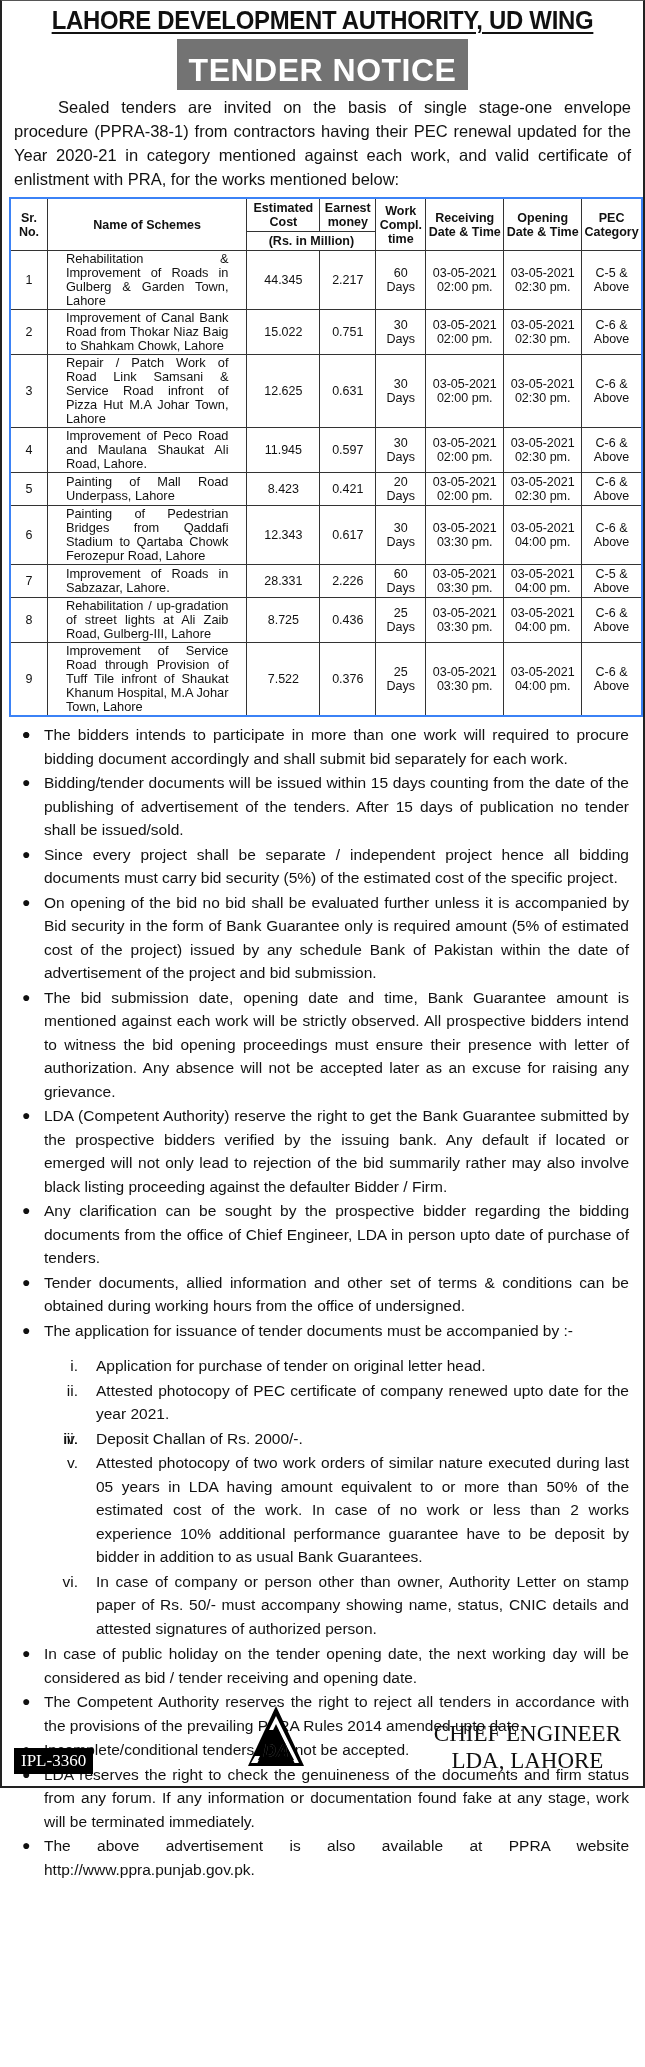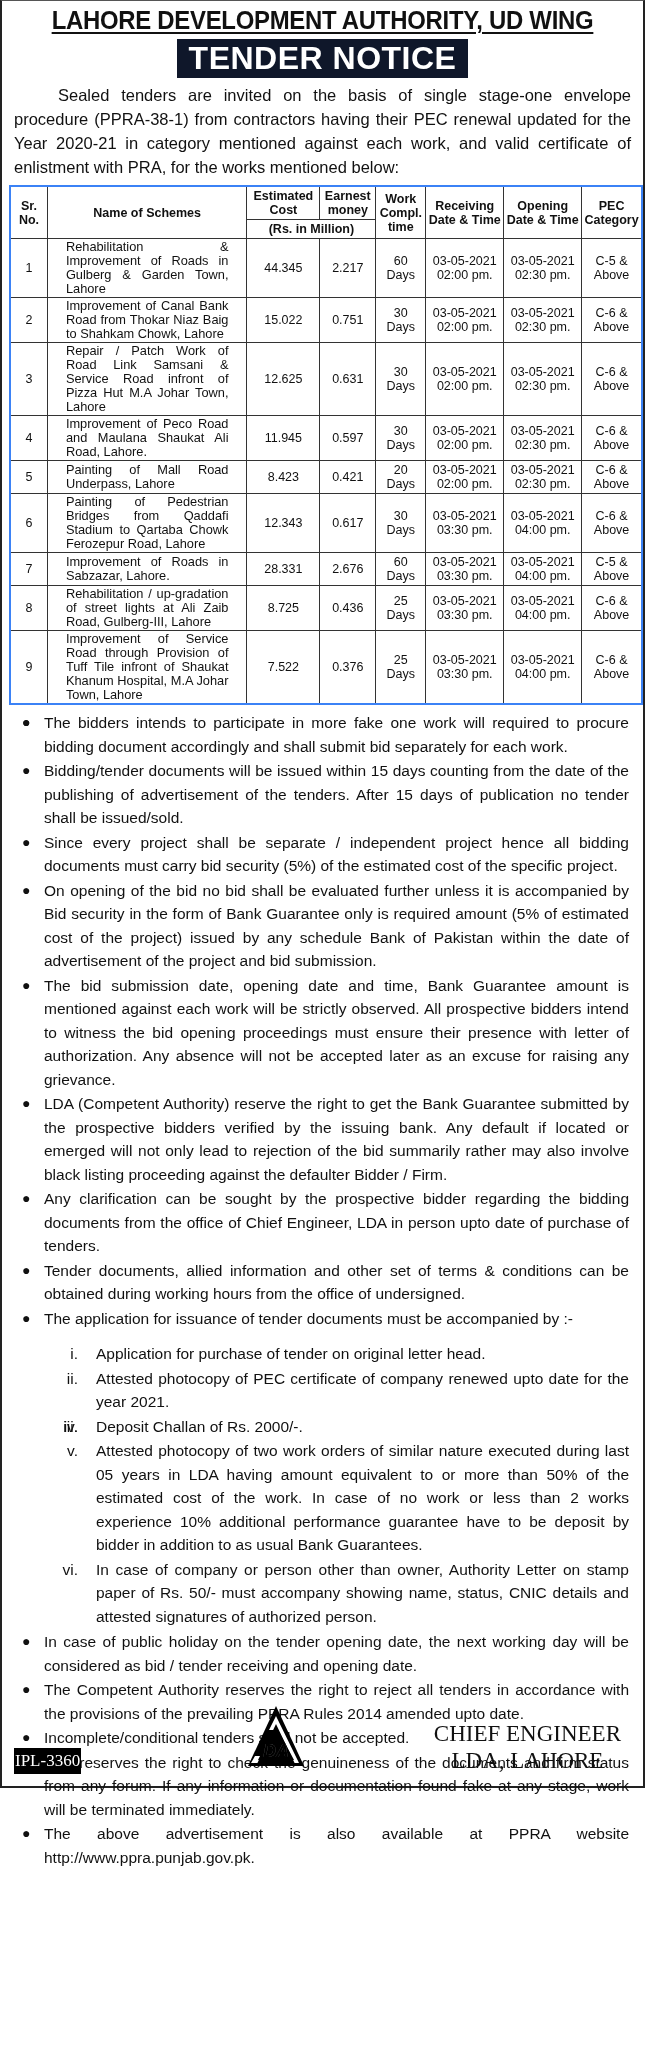--- a/index.html
+++ b/index.html
@@ -1,34 +1,34 @@
 <!DOCTYPE html>
 <html><head>
   <meta charset="utf-8">
   <style>
     * { box-sizing: border-box; margin: 0; padding: 0; }
     body { background: #fff; width: 645px; height: 2067px; overflow: hidden; font-family: "Liberation Sans", sans-serif; color: #111; }
     .page { position: relative; width: 645px; height: 1788px; border: 2px solid #222; border-top: 1px solid #555; padding: 0 8px; }
     .org-title { text-align: center; font-family: "Liberation Sans", sans-serif; font-weight: bold; font-size: 26px; letter-spacing: -0.3px; text-decoration: underline; text-decoration-thickness: 2px; text-underline-offset: 3px; margin-top: 4px; line-height: 30px; transform: scaleX(0.92); }
     .notice-wrap { text-align: center; margin-top: 4px; }
-    .notice { display: inline-block; background: #0f172a; color: #fff; font-weight: bold; font-size: 32px; padding: 1px 12px 2px; line-height: 36px; letter-spacing: 0.5px; }
+    .notice { display: inline-block; background: #737373; color: #fff; font-weight: bold; font-size: 32px; padding: 13px 12px 2px; line-height: 36px; letter-spacing: 0.5px; }
     .intro { font-size: 16.5px; line-height: 24px; text-align: justify; margin-top: 5px; padding: 0 4px 0 4px; text-indent: 44px; }
     table.tender { width: 634px; margin: 6px 0 0 -1px; border-collapse: collapse; border: 2px solid #3b82f6; font-size: 12px; }
     table.tender th, table.tender td { border: 1px solid #333; text-align: center; vertical-align: middle; }
     table.tender th { font-weight: bold; font-size: 12.5px; line-height: 14px; padding: 2px 1px; }
     table.tender td { font-size: 12.5px; line-height: 14px; padding: 2px 2px; }
     table.tender td.name { text-align: justify; text-align-last: left; padding: 1px 18px; font-size: 12.8px; line-height: 14px; }
     .bullets { margin-top: 6px; padding: 0 6px 0 8px; }
     .bullet { position: relative; padding-left: 26px; font-size: 15.5px; line-height: 23.5px; text-align: justify; margin-bottom: 1px; }
     .bullet .dot { position: absolute; left: 4px; top: 0; font-size: 14px; }
     .sublist { margin: 12px 0 2px 0; padding-left: 36px; }
     .subitem { position: relative; padding-left: 42px; font-size: 15.5px; line-height: 23.5px; text-align: justify; margin-bottom: 1px; }
     .subitem .num { position: absolute; left: 0; top: 0; width: 24px; text-align: right; }
     .footer { position: absolute; left: 0; right: 0; bottom: 0; height: 110px; }
-    .ipl { position: absolute; left: 12px; bottom: 12px; background: #000; color: #fff; font-family: "Liberation Serif", serif; font-size: 17px; padding: 3px 1px; }
+    .ipl { position: absolute; left: 12px; bottom: 12px; background: #000; color: #fff; font-family: "Liberation Serif", serif; font-size: 17px; padding: 3px 7px; }
     .logo { position: absolute; left: 244px; bottom: 18px; width: 60px; height: 64px; }
     .signature { position: absolute; right: 22px; bottom: 12px; text-align: center; font-family: "Liberation Serif", serif; font-size: 23px; line-height: 27px; }
   </style>
 </head>
 <body>
 
 <div class="page">
   <div class="org-title">LAHORE DEVELOPMENT AUTHORITY, UD WING</div>
   <div class="notice-wrap">
     <span class="notice">TENDER NOTICE</span>
@@ -191,21 +191,21 @@
           </td>
           <td>
             <div>C-6 &amp;</div>
             <div>Above</div>
           </td>
         </tr>
         <tr>
           <td>7</td>
           <td class="name">Improvement of Roads in Sabzazar, Lahore.</td>
           <td>28.331</td>
-          <td>2.676</td>
+          <td>2.226</td>
           <td>
             <div>60</div>
             <div>Days</div>
           </td>
           <td>
             <div>03-05-2021</div>
             <div>03:30 pm.</div>
           </td>
           <td>
             <div>03-05-2021</div>
@@ -259,21 +259,21 @@
             <div>C-6 &amp;</div>
             <div>Above</div>
           </td>
         </tr>
       </tbody>
   </table>
 
   <div class="bullets">
     <div id="bullets-a">
         <div class="bullet"><span class="dot">●</span></div>
-        <div class="bullet"><span class="dot">●</span><span>The bidders intends to participate in more fake one work will required to procure bidding document accordingly and shall submit bid separately for each work.</span></div>
+        <div class="bullet"><span class="dot">●</span><span>The bidders intends to participate in more than one work will required to procure bidding document accordingly and shall submit bid separately for each work.</span></div>
         <div class="bullet"><span class="dot">●</span><span>Bidding/tender documents will be issued within 15 days counting from the date of the publishing of advertisement of the tenders. After 15 days of publication no tender shall be issued/sold.</span></div>
         <div class="bullet"><span class="dot">●</span><span>Since every project shall be separate / independent project hence all bidding documents must carry bid security (5%) of the estimated cost of the specific project.</span></div>
         <div class="bullet"><span class="dot">●</span><span>On opening of the bid no bid shall be evaluated further unless it is accompanied by Bid security in the form of Bank Guarantee only is required amount (5% of estimated cost of the project) issued by any schedule Bank of Pakistan within the date of advertisement of the project and bid submission.</span></div>
         <div class="bullet"><span class="dot">●</span><span>The bid submission date, opening date and time, Bank Guarantee amount is mentioned against each work will be strictly observed. All prospective bidders intend to witness the bid opening proceedings must ensure their presence with letter of authorization. Any absence will not be accepted later as an excuse for raising any grievance.</span></div>
         <div class="bullet"><span class="dot">●</span><span>LDA (Competent Authority) reserve the right to get the Bank Guarantee submitted by the prospective bidders verified by the issuing bank. Any default if located or emerged will not only lead to rejection of the bid summarily rather may also involve black listing proceeding against the defaulter Bidder / Firm.</span></div>
         <div class="bullet"><span class="dot">●</span><span>Any clarification can be sought by the prospective bidder regarding the bidding documents from the office of Chief Engineer, LDA in person upto date of purchase of tenders.</span></div>
         <div class="bullet"><span class="dot">●</span><span>Tender documents, allied information and other set of terms &amp; conditions can be obtained during working hours from the office of undersigned.</span></div>
         <div class="bullet"><span class="dot">●</span><span>The application for issuance of tender documents must be accompanied by :-</span></div>
       </div>
     <div class="sublist" id="sublist">

